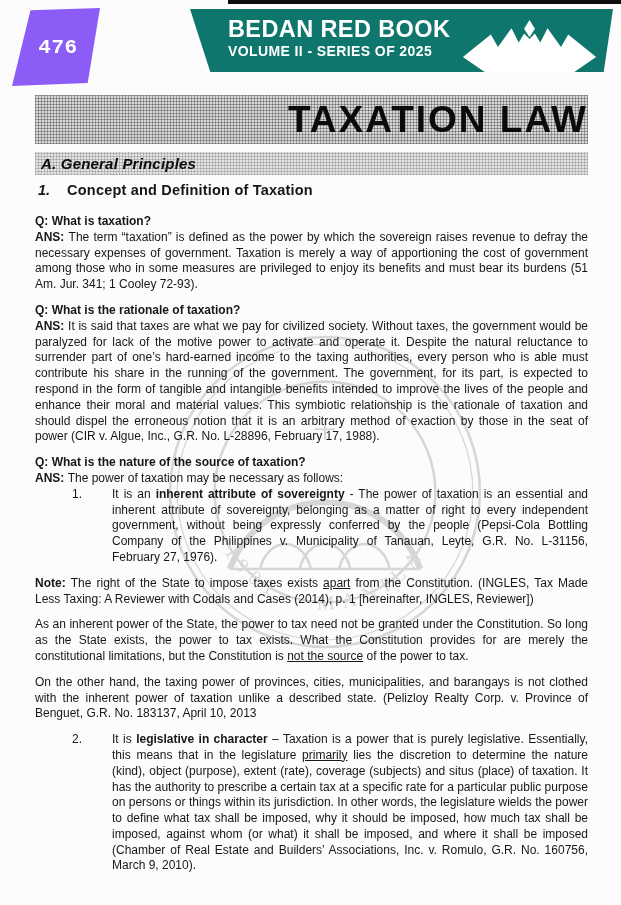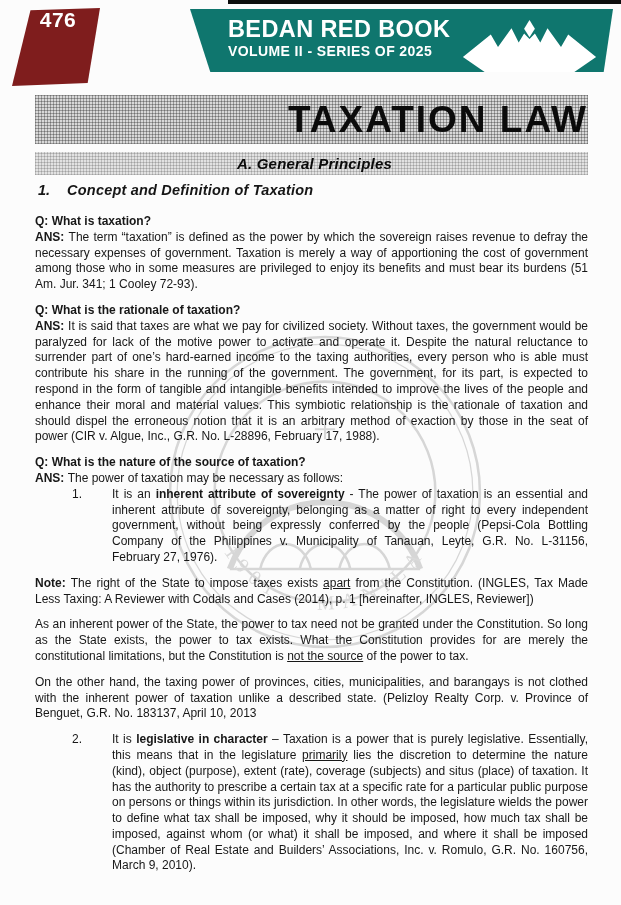--- a/index.html
+++ b/index.html
@@ -5,22 +5,22 @@
   * { margin:0; padding:0; box-sizing:border-box; }
   body { background:#e9e9e9; font-family:"Liberation Sans", sans-serif; }
   .page {
     position:relative; width:621px; height:905px; margin:0 auto;
     background:#fcfcfc; overflow:hidden; color:#161616;
   }
   
   .top-strip { position:absolute; left:228px; top:0; width:393px; height:4px; background:#0d0d0d; }
   .page-num-badge {
     position:absolute; left:12px; top:8px; width:88px; height:78px;
-    background:#7f1d1d; clip-path:polygon(21% 3%, 100% 0%, 86% 96%, 0% 100%);
-    display:flex; align-items:flex-start; justify-content:center;
+    background:#8b5cf6; clip-path:polygon(21% 3%, 100% 0%, 86% 96%, 0% 100%);
+    display:flex; align-items:center; justify-content:center;font-family:Liberation Mono, monospace;
   }
   .page-num-badge span { color:#fff; font-size:21px; font-weight:bold; letter-spacing:.5px; transform:translate(2px,0); }
   .banner {
     position:absolute; left:190px; top:9px; width:423px; height:63px;
     background:#0f766e; clip-path:polygon(0 0, 100% 0, 97.8% 100%, 4.8% 100%);
   }
   .banner-text { position:absolute; left:38px; top:8px; }
   .banner-title { color:#fff; font-size:23.5px; font-weight:800; letter-spacing:.4px; line-height:1.1; }
   .banner-sub { color:#fff; font-size:14px; font-weight:bold; letter-spacing:.4px; margin-top:0; }
   .crown { position:absolute; right:16px; top:11px; }
@@ -33,26 +33,26 @@
       repeating-linear-gradient(90deg, rgba(30,30,30,.33) 0 1px, transparent 1px 3px);
     display:flex; align-items:center; justify-content:flex-end;
   }
   .title-banner span { font-size:37px; font-weight:800; letter-spacing:2px; color:#0b0b0b; }
   .section-bar {
     position:absolute; left:35px; top:152px; width:553px; height:23px;
     background-color:#e2e2e2;
     background-image:
       repeating-linear-gradient(0deg, rgba(60,60,60,.22) 0 1px, transparent 1px 3px),
       repeating-linear-gradient(90deg, rgba(60,60,60,.22) 0 1px, transparent 1px 3px);
-    display:flex; align-items:center; padding-left:6px;justify-content:center;
+    display:flex; align-items:center; padding-left:6px;
   }
   .section-bar span { font-size:15px; font-weight:bold; font-style:italic; color:#0b0b0b; letter-spacing:.2px; }
   .subsection { position:absolute; left:38px; top:181px; width:550px; }
   .subsection .num { font-size:14.5px; font-weight:bold; font-style:italic; }
-  .subsection .ttl { font-size:14.5px; font-weight:bold; font-style:italic; margin-left:17px; letter-spacing:.2px; }
+  .subsection .ttl { font-size:14.5px; font-weight:bold; margin-left:17px; letter-spacing:.2px; }
   
   .seal { position:absolute; left:163px; top:330px; z-index:0; opacity:.40; }
   
   .content {
     position:absolute; left:35px; top:214px; width:553px; z-index:1;
     font-size:12px; line-height:15.8px; text-align:justify; color:#171717;
   }
   .blk-q { margin:0; }
   .blk-p { margin:0 0 10px 0; }
   .blk-pn { margin:0; }

